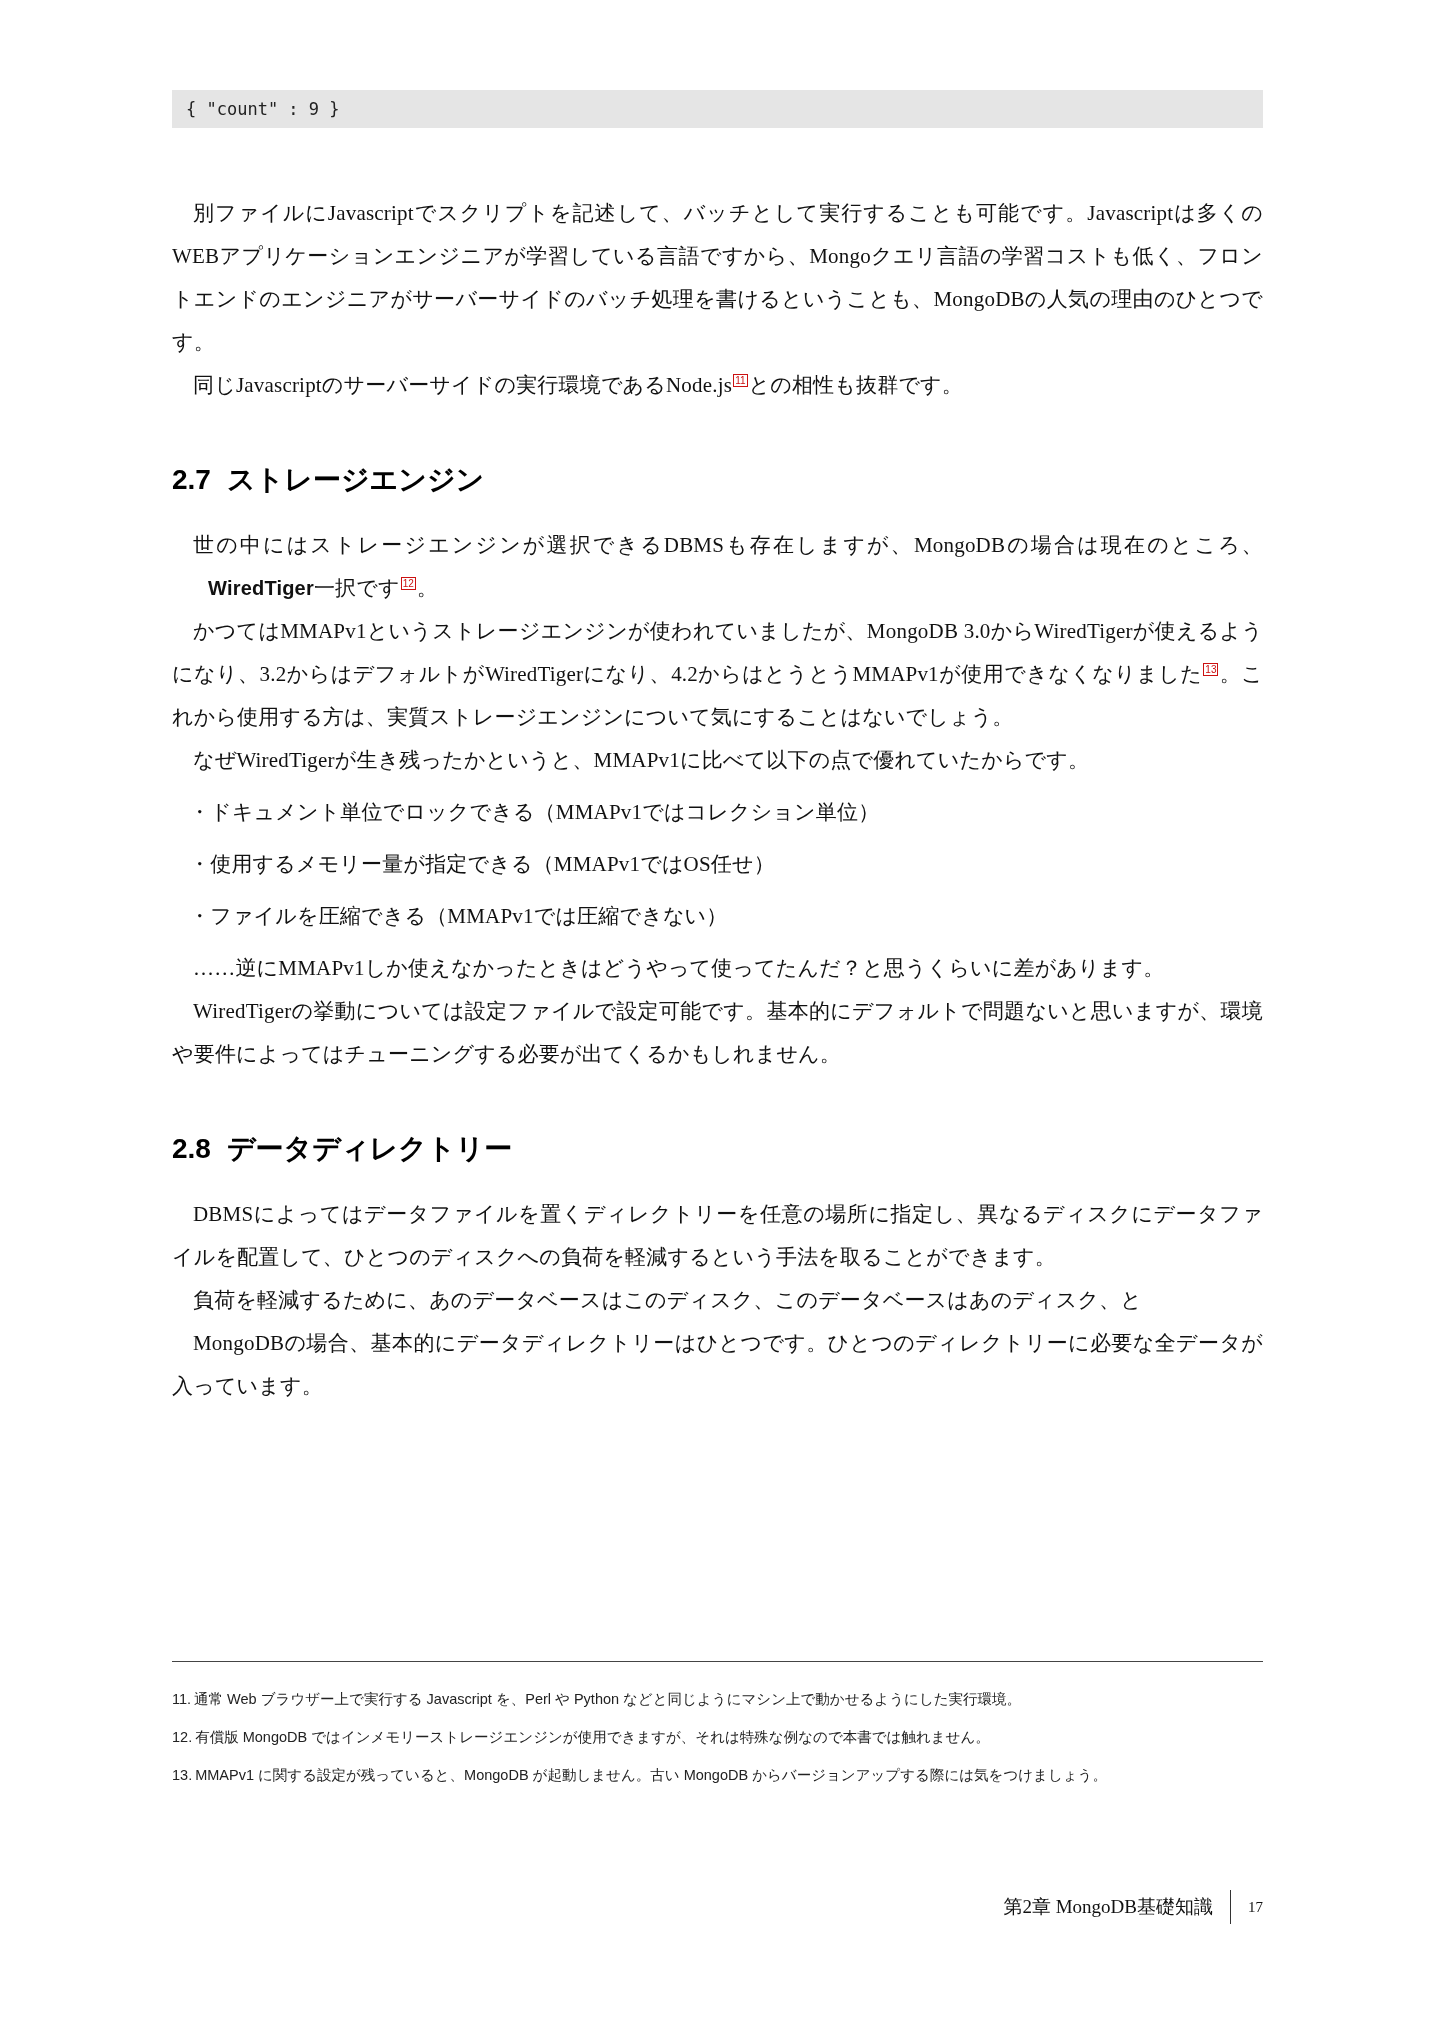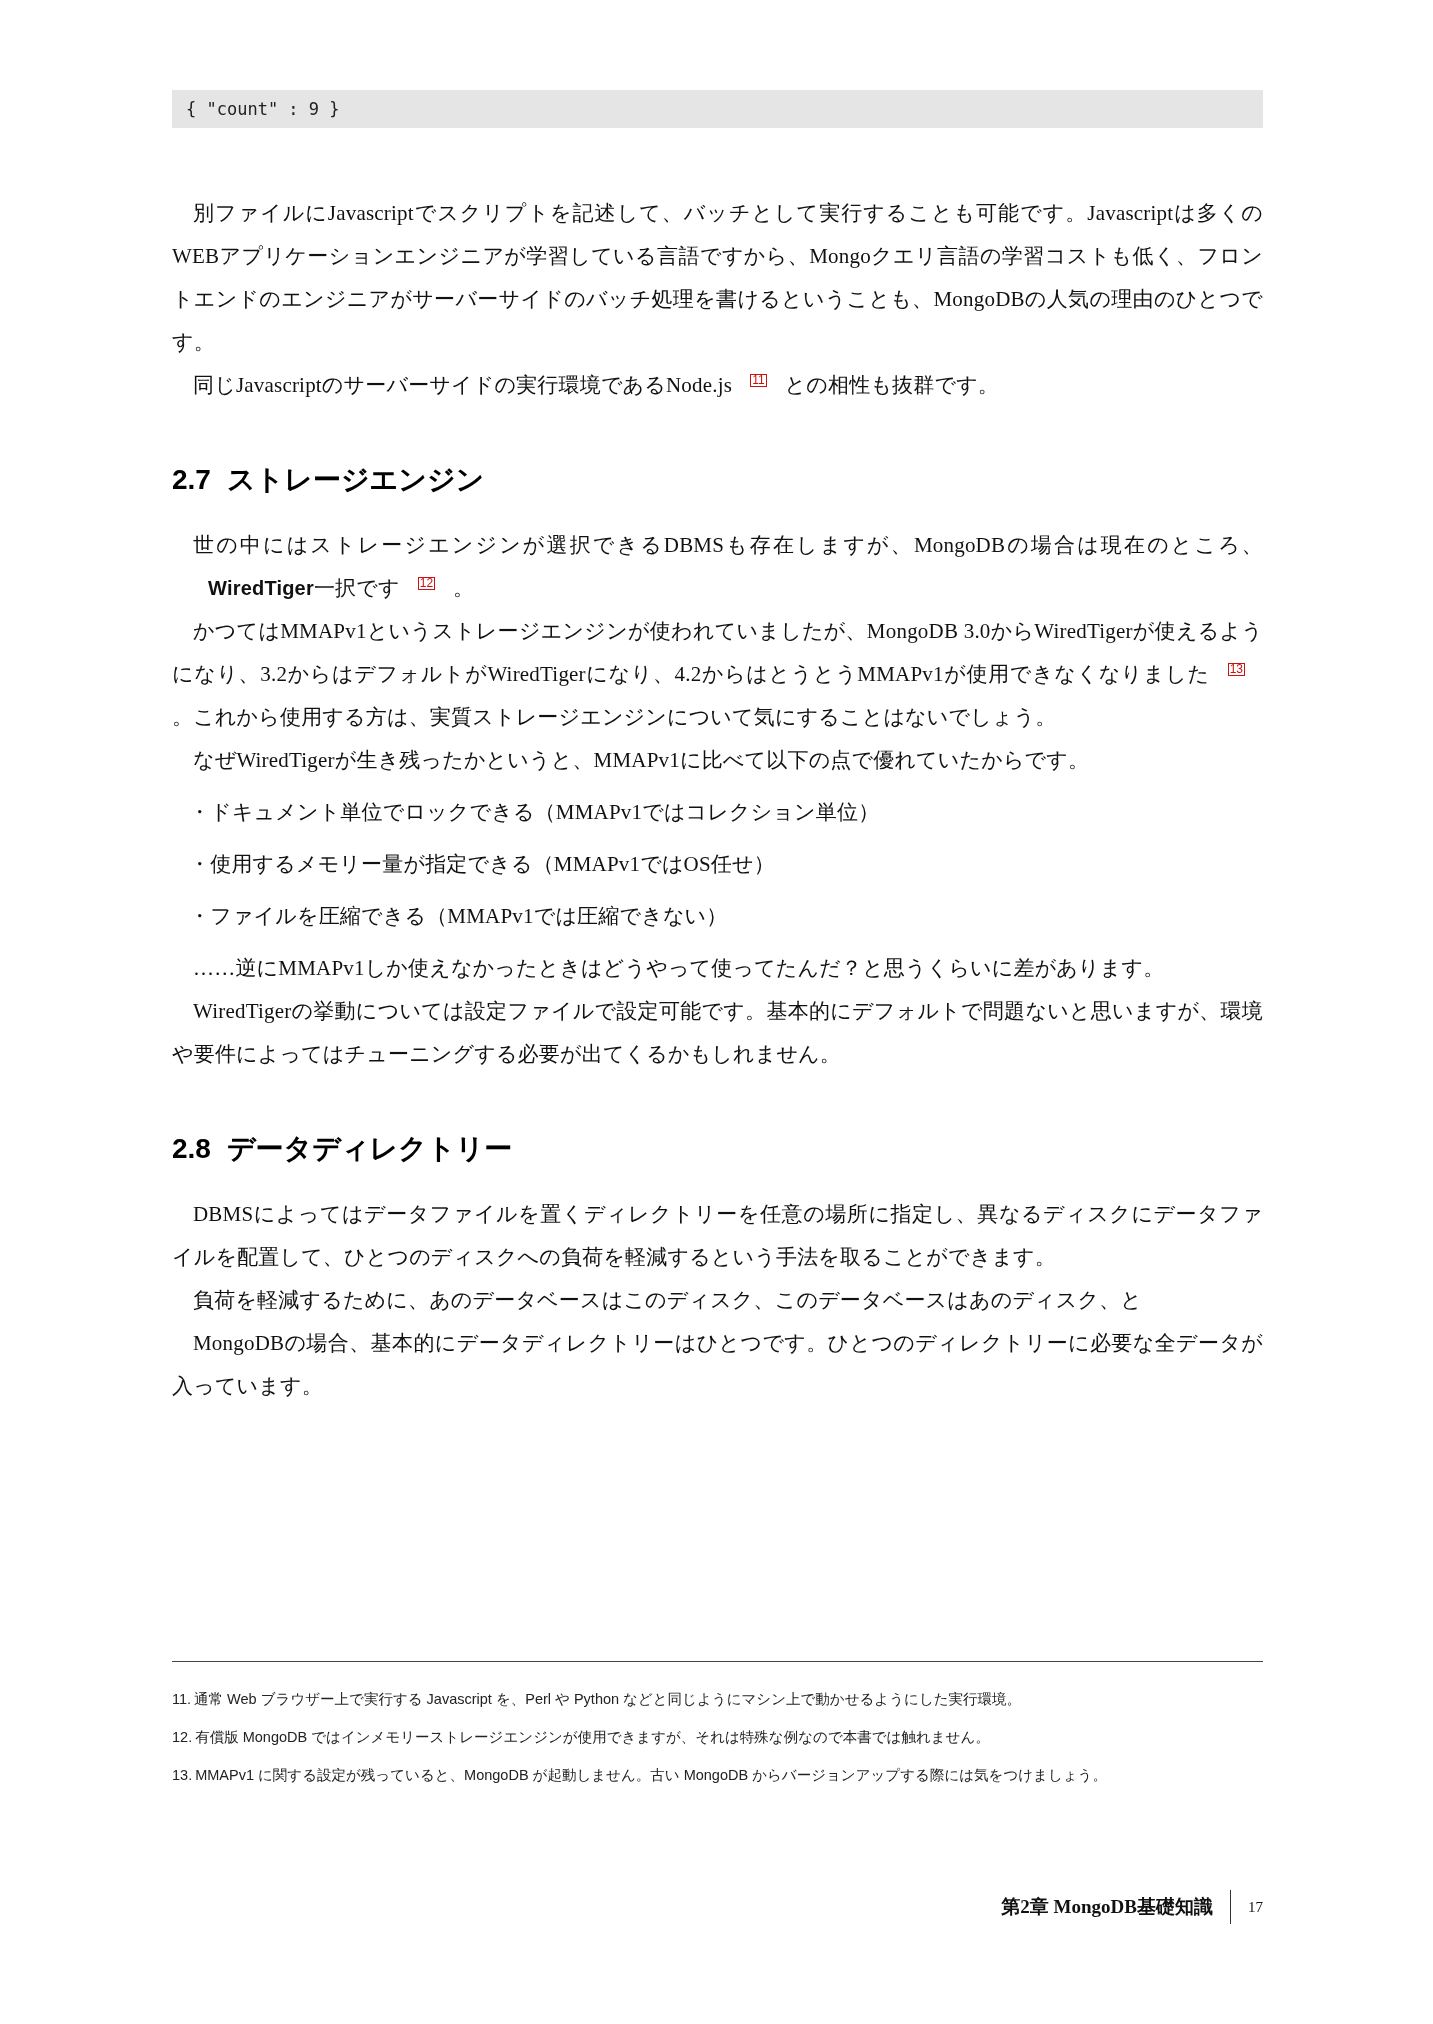--- a/index.html
+++ b/index.html
@@ -60,27 +60,27 @@
   h2.sec .sec-num { margin-right: 16px; }
   .kw-bold {
     font-family: "Liberation Sans", "DejaVu Sans", sans-serif;
     font-weight: bold;
     font-size: 20px;
     margin-left: 36px;
   }
   .fn-marker {
     display: inline-block;
     font-family: "Liberation Sans", "DejaVu Sans", sans-serif;
-    font-size: 12px;
+    font-size: 10px;
     line-height: 11px;
     color: #cc1111;
     border: 1px solid #cc1111;
     padding: 0 1px;
     vertical-align: super;
-    margin: 0 18px;
+    margin: 0 1px;
     letter-spacing: 0;
     text-indent: 0;
   }
   .footnotes {
     position: absolute;
     left: 172px;
     top: 1661px;
     width: 1091px;
     border-top: 1px solid #444444;
     padding-top: 18px;
@@ -98,21 +98,20 @@
     position: absolute;
     right: 170px;
     top: 1890px;
     display: flex;
     align-items: center;
     font-family: "Liberation Serif", "DejaVu Serif", serif;
   }
   .footer-chapter {
     font-size: 19px;
     color: #111111;
-    font-weight: bold;
   }
   .footer-sep {
     width: 1px;
     height: 34px;
     background: #333333;
     margin: 0 17px;
   }
   .footer-pageno {
     font-size: 15px;
     color: #111111;

